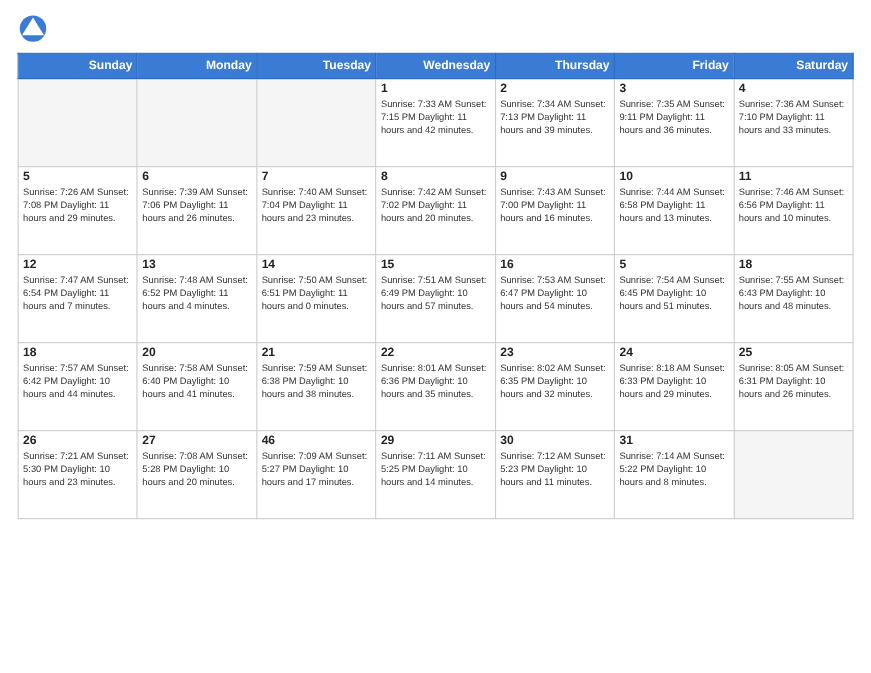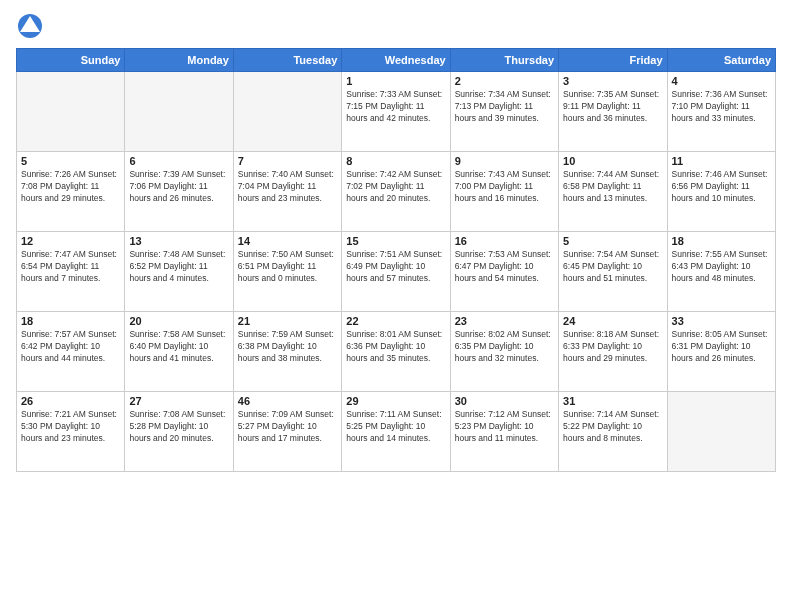--- a/index.html
+++ b/index.html
@@ -303,21 +303,21 @@
 and 32 minutes.</div>
           </td>
           <td>
             <span class="day-num">24</span>
             <div class="day-info">Sunrise: 8:18 AM
 Sunset: 6:33 PM
 Daylight: 10 hours
 and 29 minutes.</div>
           </td>
           <td>
-            <span class="day-num">33</span>
+            <span class="day-num">25</span>
             <div class="day-info">Sunrise: 8:05 AM
 Sunset: 6:31 PM
 Daylight: 10 hours
 and 26 minutes.</div>
           </td>
         </tr>
         <tr>
           <td>
             <span class="day-num">26</span>
             <div class="day-info">Sunrise: 7:21 AM

